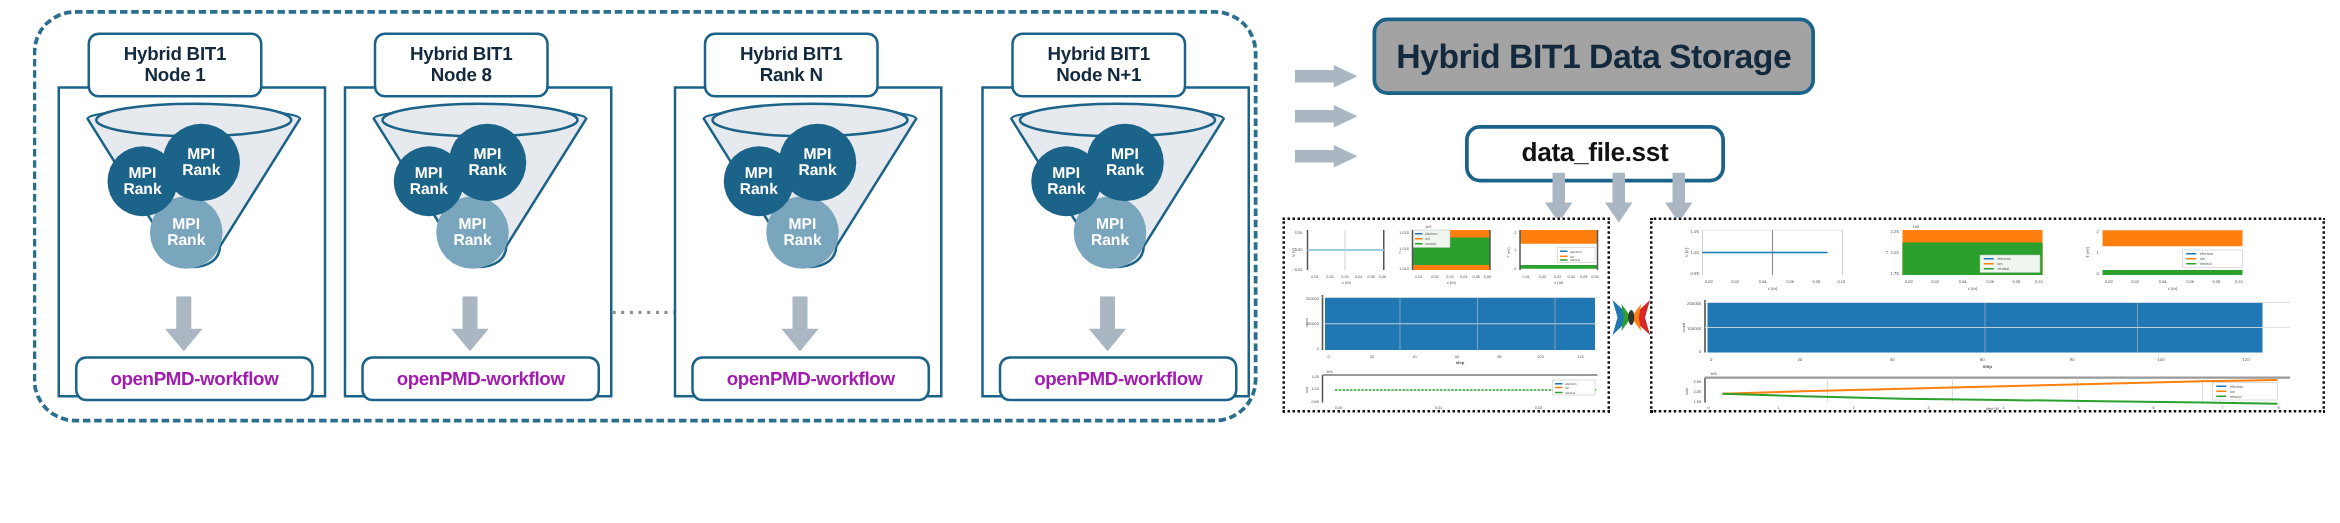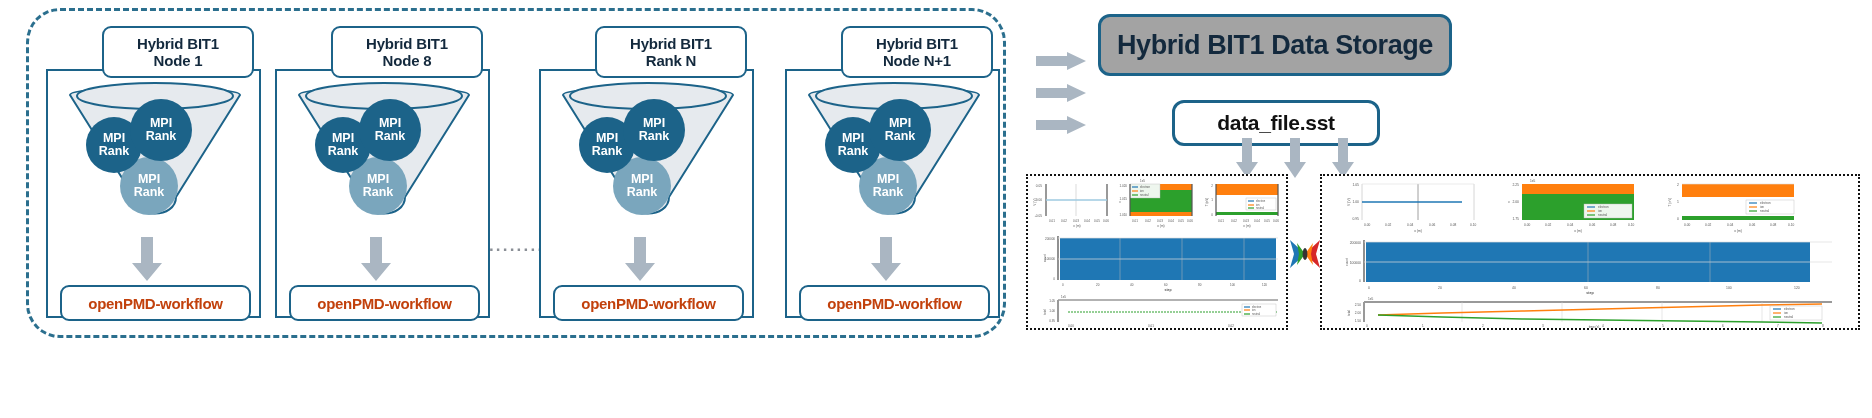--- a/index.html
+++ b/index.html
@@ -12,24 +12,24 @@
   
   .cluster-outline{
     position:absolute;left:26px;top:8px;width:980px;height:330px;
     border:3px dashed #2b6f8e;border-radius:34px;box-sizing:border-box;
     background:transparent;
   }
 
   
   .node{position:absolute;top:26px;width:215px;height:292px;}
   .node-caption{
-    position:absolute;left:24px;top:0;width:152px;height:52px;
+    position:absolute;left:24px;top:0;width:140px;height:52px;
     border:2px solid #1c6389;border-radius:9px;background:#fff;
     display:flex;flex-direction:column;align-items:center;justify-content:center;
-    z-index:4;box-sizing:border-box;margin-left:32px;
+    z-index:4;box-sizing:border-box;
   }
   .node-caption span{
     display:block;font-size:15px;font-weight:bold;color:#13293d;line-height:1.14;
     text-align:center;letter-spacing:-.2px;
   }
   .node-body{
     position:absolute;left:0;top:43px;width:215px;height:249px;
     border:2px solid #1c6389;background:#fff;box-sizing:border-box;z-index:2;
   }
 
@@ -50,21 +50,21 @@
 
   
   .dn-arrow{position:absolute;left:84px;top:166px;width:30px;height:44px;}
 
   
   .pmd-box{
     position:absolute;left:12px;top:214px;width:191px;height:36px;
     border:2px solid #1c6389;border-radius:9px;background:#fff;
     display:flex;align-items:center;justify-content:center;box-sizing:border-box;
   }
-  .pmd-box span{font-size:15px;font-weight:bold;color:#c2410c;letter-spacing:-.3px;}
+  .pmd-box span{font-size:15px;font-weight:bold;color:#a21caf;letter-spacing:-.3px;}
 
   
   .ellipsis{
     position:absolute;left:482px;top:236px;
     font-size:17px;font-weight:bold;color:#8a8f96;letter-spacing:2.2px;
   }
 
   
   .rt-arrows{position:absolute;left:1036px;top:52px;width:56px;height:88px;}
   .rt-arrows svg{display:block;margin-bottom:14px;}

